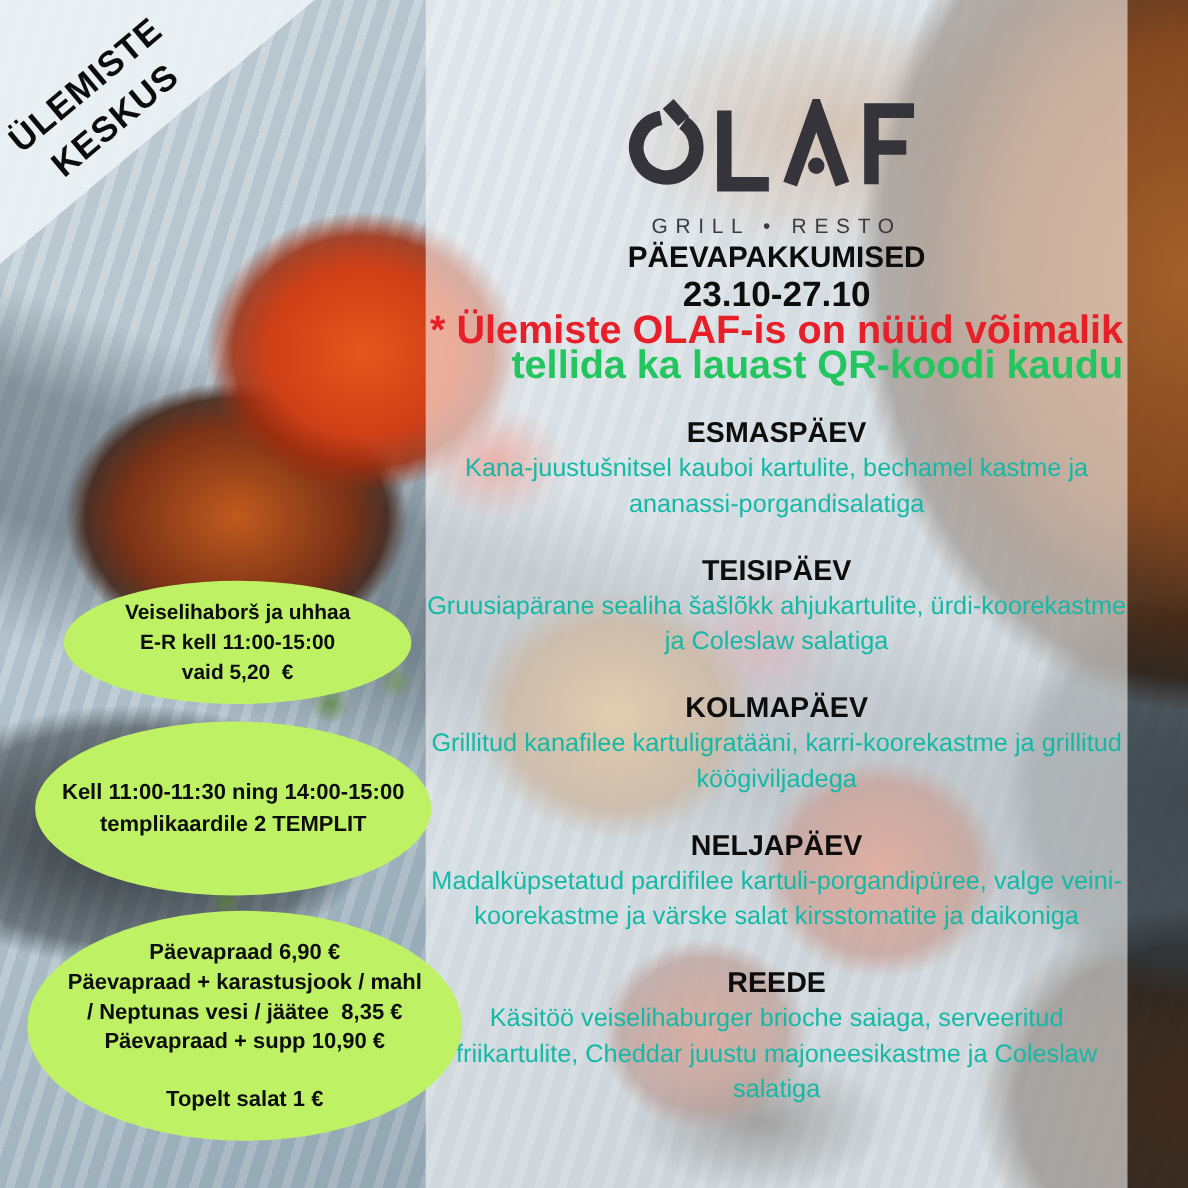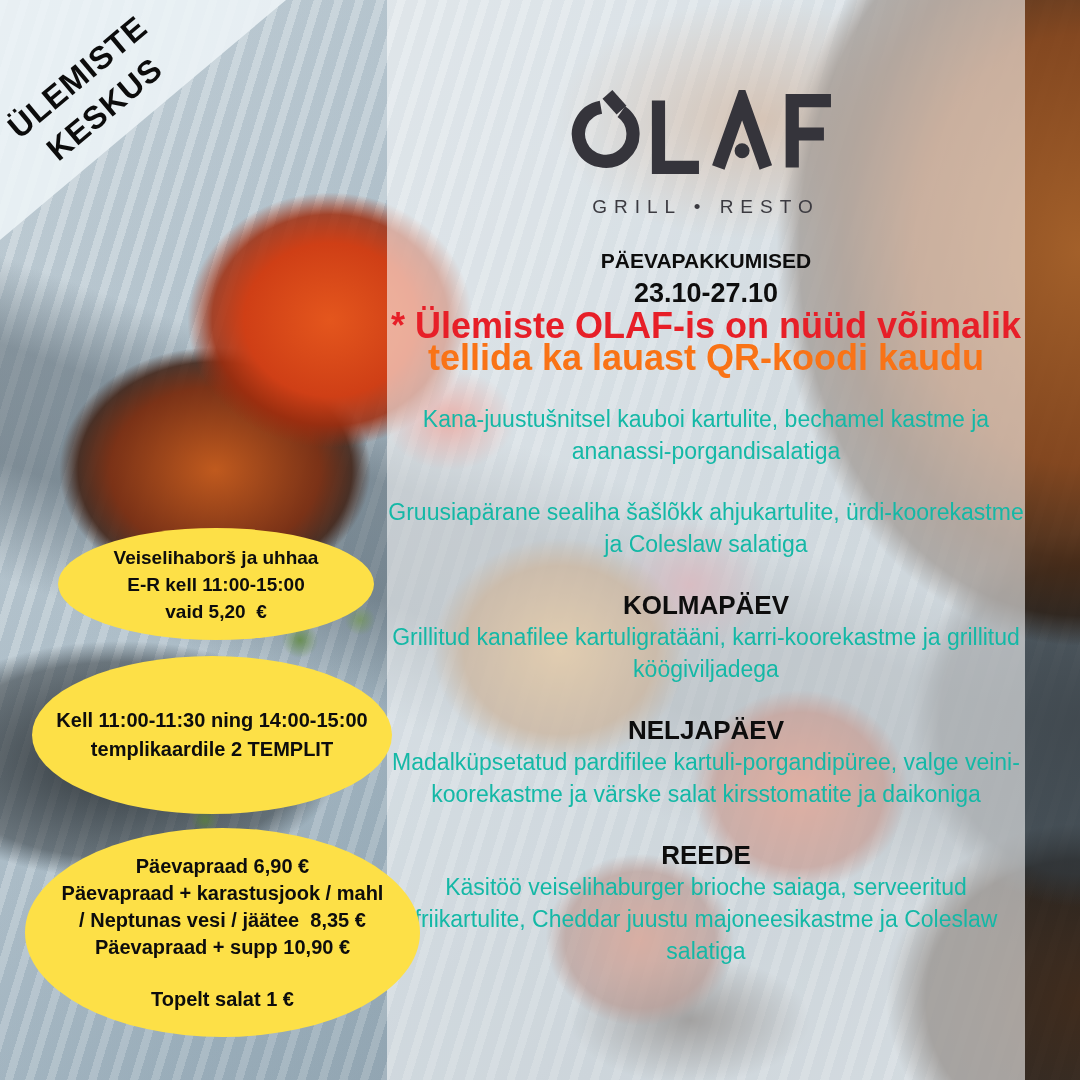--- a/index.html
+++ b/index.html
@@ -55,29 +55,29 @@
   .content{
     position:absolute;left:387px;top:0;width:638px;
     display:flex;flex-direction:column;align-items:center;
     padding-top:90px;text-align:center;
   }
   .logo-mark{display:block;}
   .logo-tagline{
     margin-top:18px;font-size:19px;font-weight:400;
     letter-spacing:7px;color:#3b3a40;white-space:pre;
   }
-  .menu-title{margin-top:26px;font-size:21px;font-weight:bold;line-height:33px;color:#0d0d0d;}
-  .menu-dates{font-size:27px;font-weight:bold;line-height:33px;color:#0d0d0d;}
+  .menu-title{font-size:27px;font-weight:bold;line-height:33px;color:#0d0d0d;}
+  .menu-dates{font-size:32px;font-weight:bold;line-height:33px;color:#0d0d0d;}
   .notice{font-size:36px;font-weight:bold;line-height:32px;}
   .day{margin-top:29px;width:100%;}
   .day-name{font-size:26px;font-weight:bold;line-height:32px;color:#0d0d0d;}
   .day-dish{font-size:23px;font-weight:normal;line-height:32px;color:#14b8a6;}
   
   .badge{
-    position:absolute;background:#fde047;border-radius:50%;
+    position:absolute;background:#bef264;border-radius:50%;
     display:flex;flex-direction:column;align-items:center;justify-content:center;
     text-align:center;font-weight:bold;color:#0d0d0d;
   }
   .badge-line{white-space:pre-wrap;}
   #badge-soup{left:58px;top:528px;width:316px;height:112px;font-size:19px;line-height:27px;}
   #badge-dessert{left:32px;top:656px;width:360px;height:158px;font-size:20px;line-height:29px;}
   #badge-lunch{left:25px;top:828px;width:395px;height:209px;font-size:20px;line-height:27px;}
   .badge-spacer{height:25px;}
 </style>
 </head>
@@ -108,28 +108,30 @@
       <circle cx="195" cy="69" r="8.5" fill="#35343b"></circle>
     </svg>
 
     <div class="logo-tagline">GRILL • RESTO</div>
 
     <div class="menu-title">PÄEVAPAKKUMISED</div>
     <div class="menu-dates">23.10-27.10</div>
 
     <div class="notice">
       <div style="color: rgb(231, 31, 40);">* Ülemiste OLAF-is on nüüd võimalik</div>
-      <div style="color: #f97316;">tellida ka lauast QR-koodi kaudu</div>
+      <div style="color: #22c55e; text-align: right;">tellida ka lauast QR-koodi kaudu</div>
     </div>
 
     <div class="menu" style="width:100%;">
       <div class="day">
+        <div class="day-name">ESMASPÄEV</div>
         <div class="day-dish">Kana-juustušnitsel kauboi kartulite, bechamel kastme ja ananassi-porgandisalatiga</div>
       </div>
       <div class="day">
+        <div class="day-name">TEISIPÄEV</div>
         <div class="day-dish">Gruusiapärane sealiha šašlõkk ahjukartulite, ürdi-koorekastme ja Coleslaw salatiga</div>
       </div>
       <div class="day">
         <div class="day-name">KOLMAPÄEV</div>
         <div class="day-dish">Grillitud kanafilee kartuligratääni, karri-koorekastme ja grillitud köögiviljadega</div>
       </div>
       <div class="day">
         <div class="day-name">NELJAPÄEV</div>
         <div class="day-dish">Madalküpsetatud pardifilee kartuli-porgandipüree, valge veini-koorekastme ja värske salat kirsstomatite ja daikoniga</div>
       </div>

